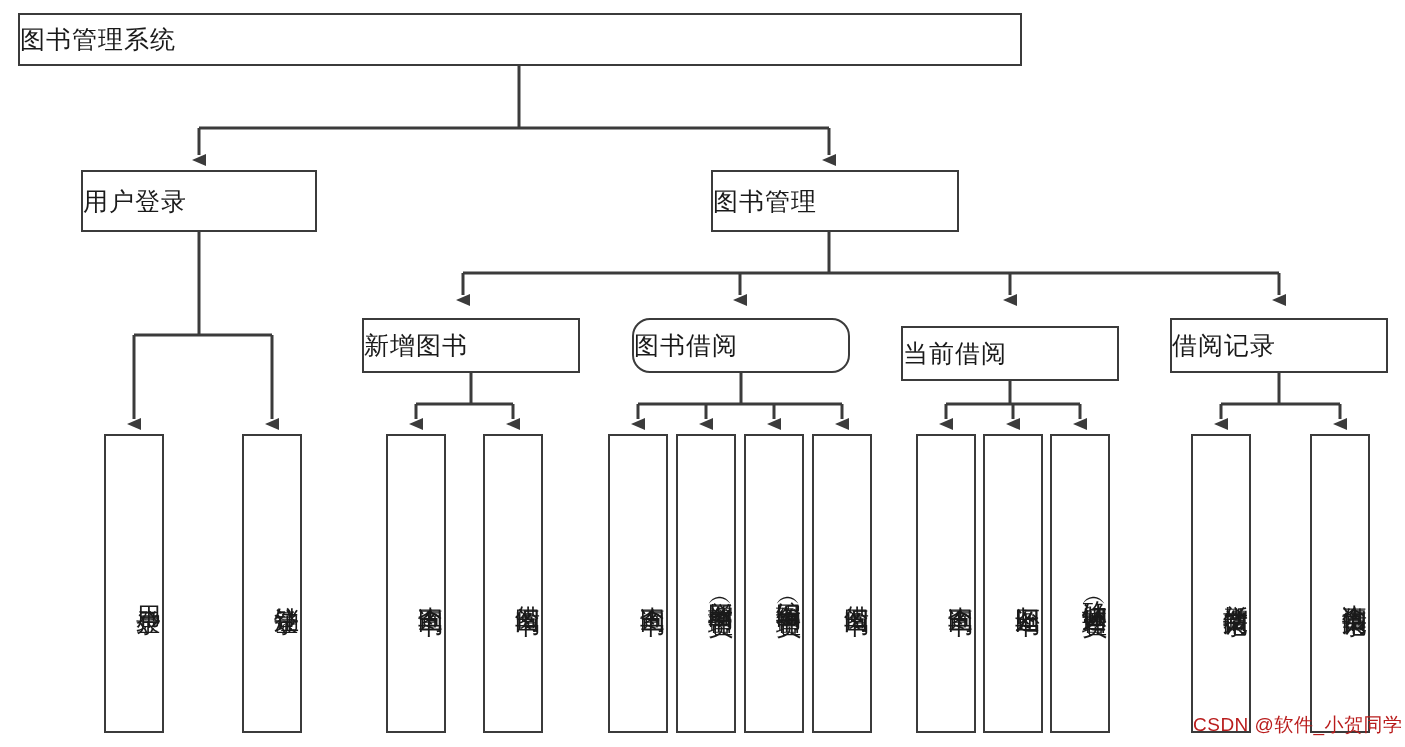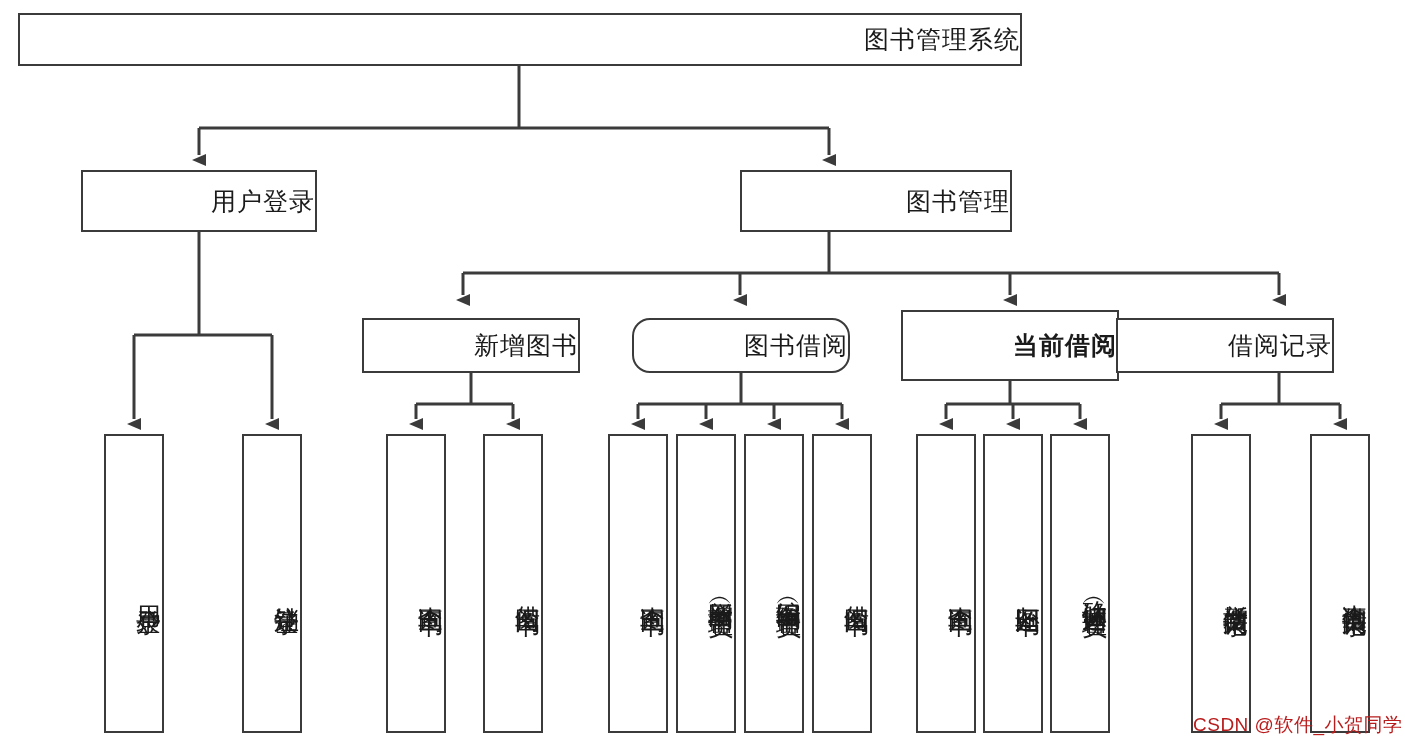--- a/index.html
+++ b/index.html
@@ -22,21 +22,21 @@
     width: 1405px;
     height: 747px;
   }
   .node {
     position: absolute;
     box-sizing: border-box;
     border: 2px solid #3b3b3b;
     background: #ffffff;
     display: flex;
     align-items: center;
-    justify-content: flex-end;
+    justify-content: flex-start;
     color: #1a1a1a;
   }
   .node.horiz {
     font-size: 25px;
     letter-spacing: 1px;
   }
   .node.vert {
     writing-mode: vertical-rl;
     text-orientation: upright;
     font-size: 25px;
@@ -117,34 +117,34 @@
     </g>
   </svg>
 
   <div class="node horiz" style="left:18px; top:13px; width:1004px; height:53px;">
     <span class="nodetext">图书管理系统</span>
   </div>
 
   <div class="node horiz" style="left:81px; top:170px; width:236px; height:62px;">
     <span class="nodetext">用户登录</span>
   </div>
-  <div class="node horiz" style="left:740px; top:170px; width:272px; height:62px;">
+  <div class="node horiz" style="left:711px; top:170px; width:248px; height:62px;">
     <span class="nodetext">图书管理</span>
   </div>
 
   <div class="node horiz" style="left:362px; top:318px; width:218px; height:55px;">
     <span class="nodetext">新增图书</span>
   </div>
   <div class="node horiz" style="left:632px; top:318px; width:218px; height:55px;border-radius:18px;">
     <span class="nodetext">图书借阅</span>
   </div>
-  <div class="node horiz" style="left:901px; top:310px; width:218px; height:71px;font-weight:bold;">
+  <div class="node horiz" style="left:901px; top:326px; width:218px; height:55px;">
     <span class="nodetext">当前借阅</span>
   </div>
-  <div class="node horiz" style="left:1116px; top:318px; width:218px; height:55px;padding-left:38px;">
+  <div class="node horiz" style="left:1170px; top:318px; width:218px; height:55px;">
     <span class="nodetext">借阅记录</span>
   </div>
 
   <div class="node vert" style="left:104px; top:434px; width:60px; height:299px;">
     <span class="nodetext">用户登录</span>
   </div>
   <div class="node vert" style="left:242px; top:434px; width:60px; height:299px;">
     <span class="nodetext">注销登录</span>
   </div>
 

